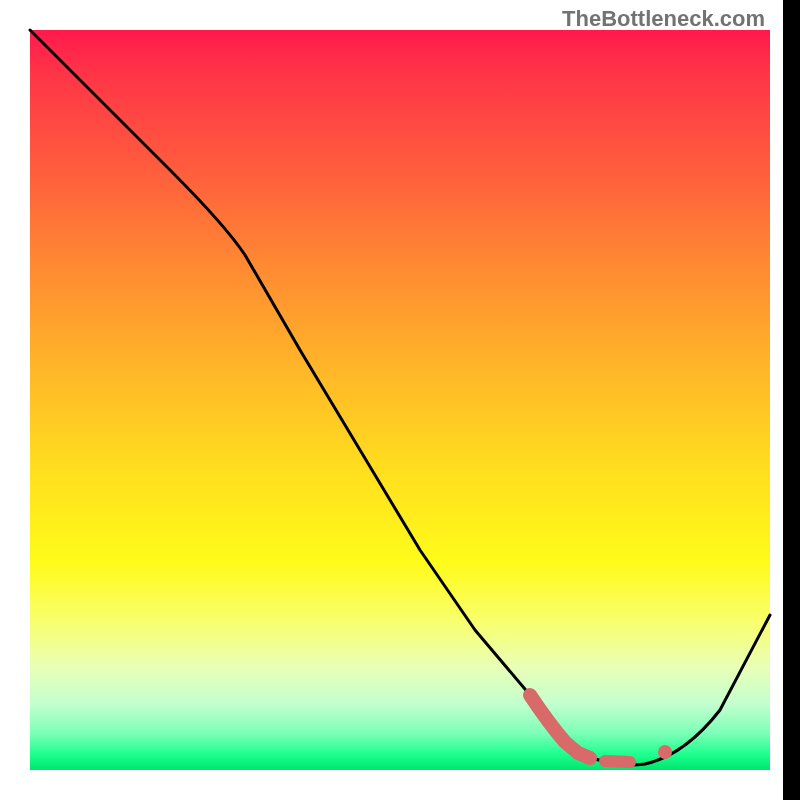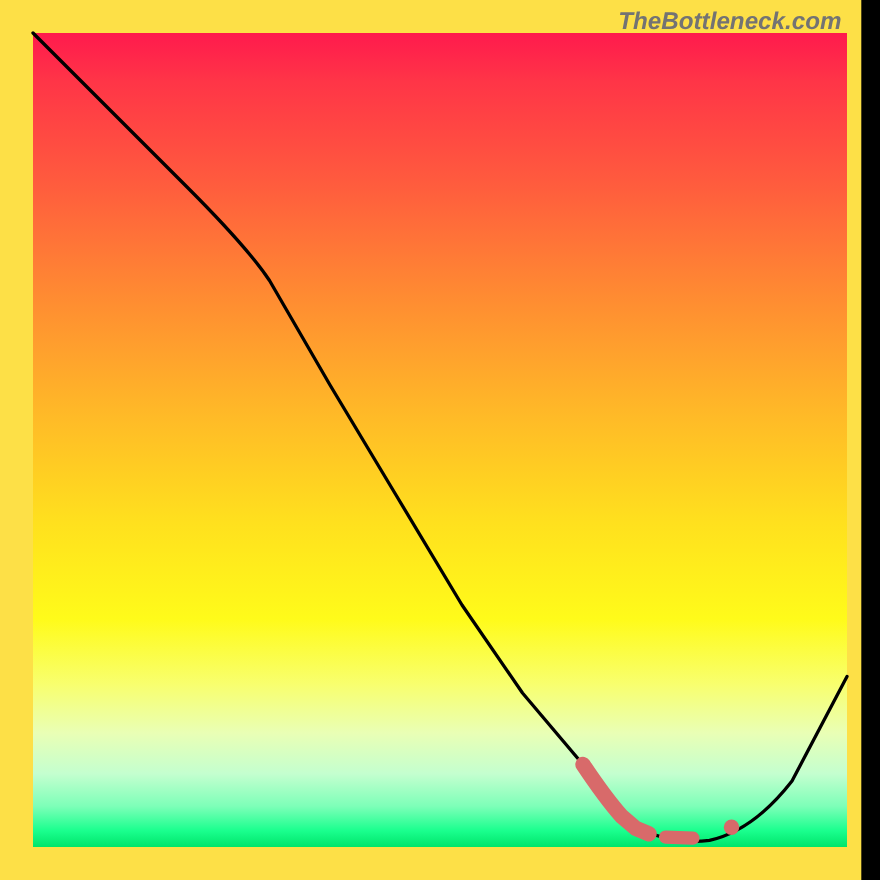--- a/index.html
+++ b/index.html
@@ -8,22 +8,21 @@
     background: #000;
     width: 800px;
     height: 800px;
     overflow: hidden;
     font-family: Arial, sans-serif;
   }
   .container {
     width: 783px;
     height: 800px;
     position: relative;
-    background: #fde047;
-    font-style: italic;
+    background: #ffffff;
   }
   .watermark {
     position: absolute;
     top: 6px;
     right: 18px;
     color: #737373;
     font-size: 22px;
     font-weight: bold;
     z-index: 10;
   }

